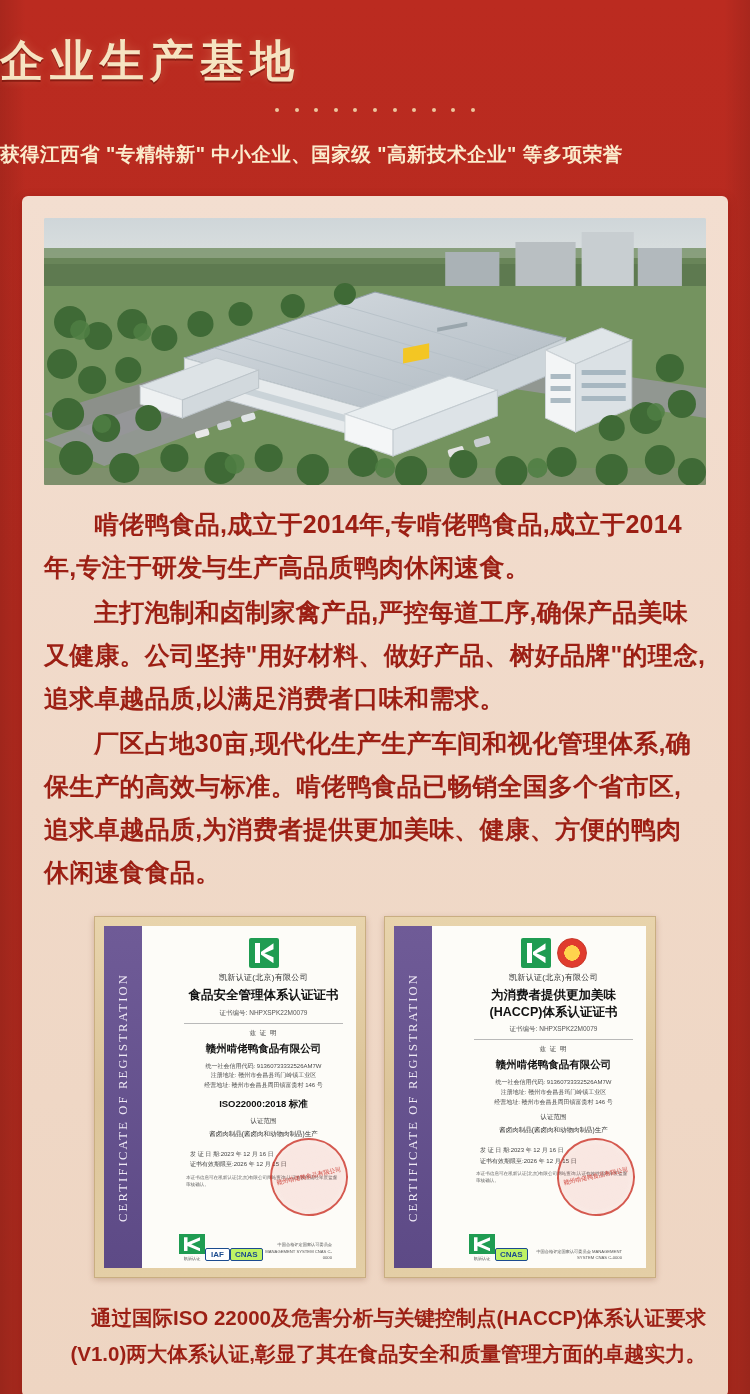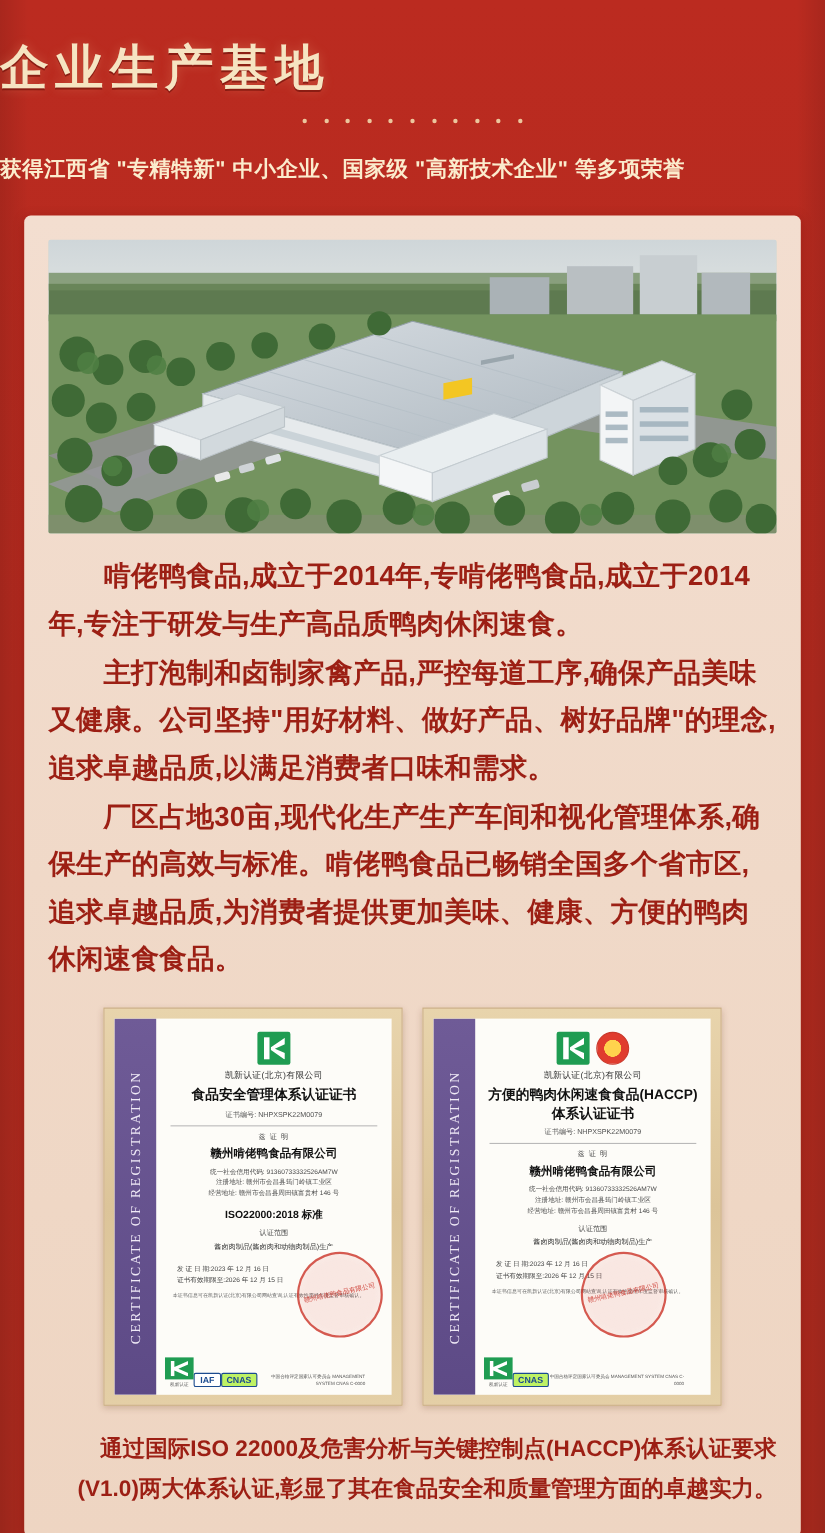--- a/index.html
+++ b/index.html
@@ -161,20 +161,21 @@
     font-family: "Liberation Serif", "DejaVu Serif", serif;
     white-space: nowrap;
   }
   .cert-body {
     flex: 1;
     position: relative;
     padding: 10px 9px 8px;
     box-sizing: border-box;
     text-align: center;
     color: #2c2c2c;
+    margin-left: 29px;
   }
   .cert-logo-row {
     display: flex;
     align-items: center;
     justify-content: center;
     gap: 6px;
     height: 34px;
   }
   .k-logo {
     width: 30px; height: 30px;
@@ -554,21 +555,21 @@
         <div class="cert-inner">
           <div class="cert-left">
             <span>CERTIFICATE OF REGISTRATION</span>
           </div>
           <div class="cert-body">
             <div class="cert-logo-row">
               <div class="k-logo"></div>
               <div class="sun-logo"></div>
             </div>
             <div class="cert-authority">凯新认证(北京)有限公司</div>
-            <div class="cert-title">方便的鸭肉休闲速食食品(HACCP)体系认证证书</div>
+            <div class="cert-title">为消费者提供更加美味(HACCP)体系认证证书</div>
             <div class="cert-no">证书编号: NHPXSPK22M0079</div>
             <div class="cert-rule"></div>
             <div class="cert-label-small">兹 证 明</div>
             <div class="cert-company">赣州啃佬鸭食品有限公司</div>
             <div class="cert-lines">
               <div>统一社会信用代码: 91360733332526AM7W</div>
               <div>注册地址: 赣州市会昌县筠门岭镇工业区</div>
               <div>经营地址: 赣州市会昌县周田镇富贵村 146 号</div>
             </div>
             <div class="cert-scope-h">认证范围</div>

